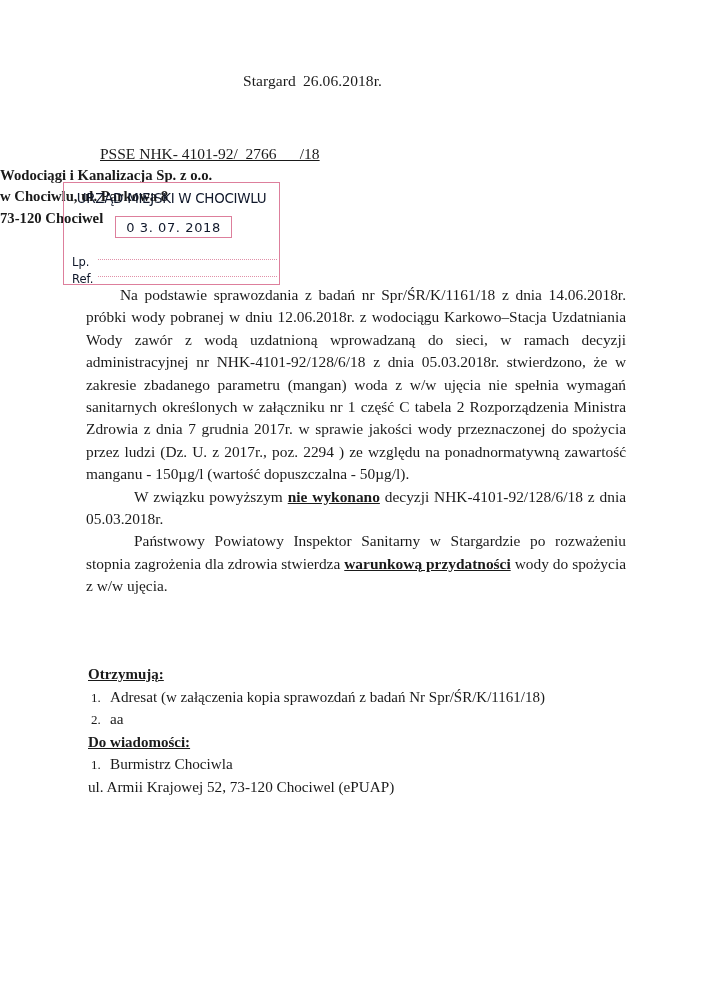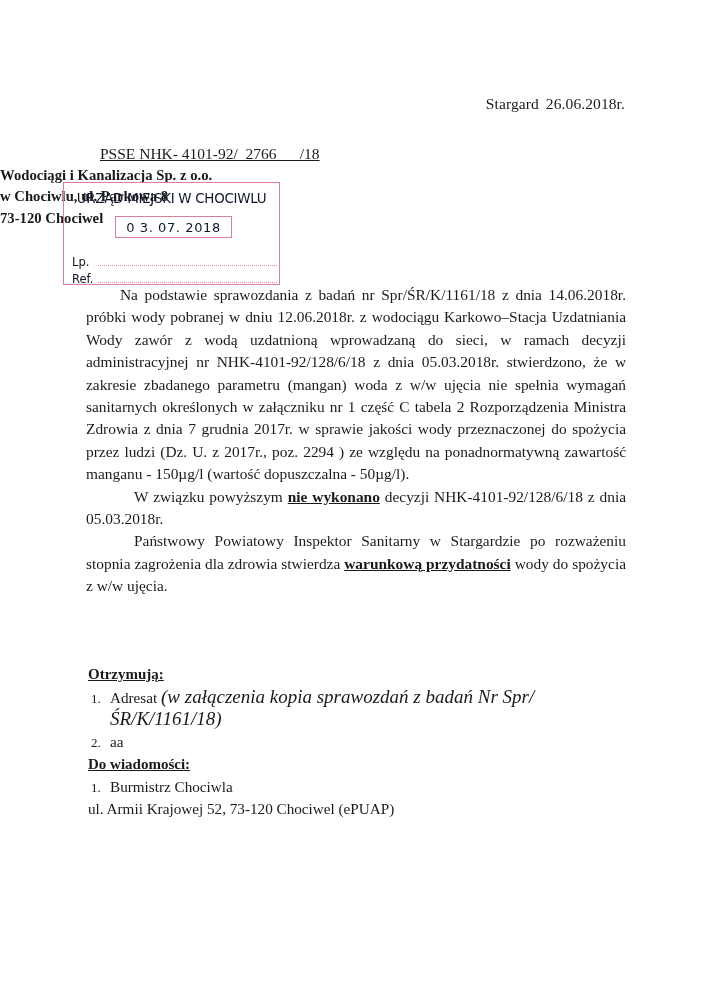--- a/index.html
+++ b/index.html
@@ -21,24 +21,23 @@
     inset: 0;
     background: #ffffff;
   }
 
   
   .date-line {
     position: absolute;
     top: 72px;
     left: 0;
     right: 82px;
-    text-align: right;
+    text-align: center;
     font-size: 15.5px;
     letter-spacing: 0.1px;
-    margin-top: 23px;
   }
   .date-line .city { margin-right: 7px; }
 
   
   .ref-line {
     position: absolute;
     top: 145px;
     left: 100px;
     font-size: 15.5px;
     white-space: pre;
@@ -101,21 +100,21 @@
     justify-content: center;
     font-size: 13px;
     letter-spacing: 0.6px;
     white-space: nowrap;
   }
   .stamp-field {
     position: absolute;
     left: 8px;
     font-size: 11.5px;
     display: flex;
-    align-items: flex-end;
+    align-items: center;
     width: 205px;
   }
   .stamp-field .lbl { width: 26px; flex: none; }
   .stamp-field .dots {
     flex: 1;
     border-bottom: 1.4px dotted #e090a8;
     transform: translateY(-3px);
   }
   .stamp-lp  { top: 72px; }
   .stamp-ref { top: 89px; }
@@ -159,22 +158,21 @@
     align-items: baseline;
   }
   .footer .num {
     width: 22px;
     flex: none;
     font-size: 13px;
     padding-left: 3px;
     box-sizing: border-box;
   }
   .footer .small {
-    font-size: 19px;
-    font-style: italic;
+    font-size: 15px;
   }
   .footer .plain { margin-top: 0; }
 </style>
 </head>
 <body>
 
 <div class="page">
 
   <div class="date-line">
     <span class="city">Stargard</span><span>26.06.2018r.</span>

